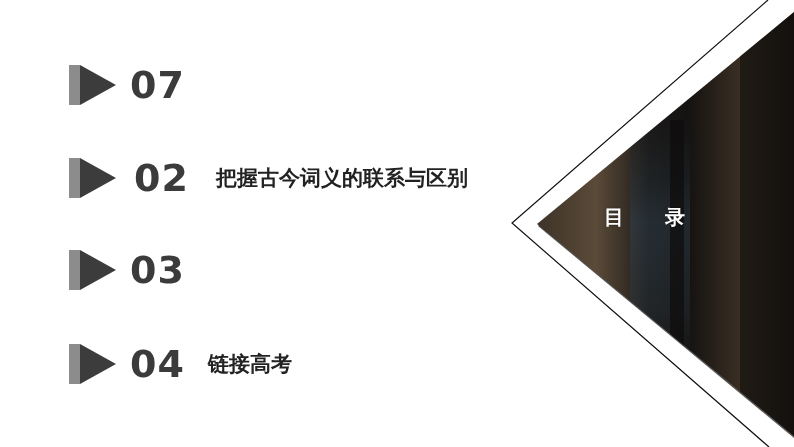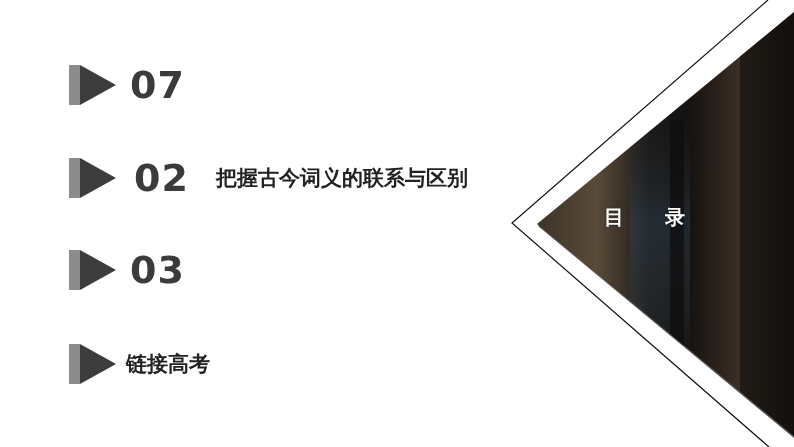--- a/index.html
+++ b/index.html
@@ -84,14 +84,15 @@
   <span class="num">03</span>
 </div>
 
 <div class="item" style="top:342px;">
   <div class="icon">
     <svg width="50" height="42" viewBox="0 0 50 42">
       <polygon points="1,1 12,1 12,41 1,41" fill="#8c8c8c"></polygon>
       <polygon points="12,1 48,21 12,41" fill="#3c3c3c"></polygon>
     </svg>
   </div>
+  <span class="num">04</span>
   <span class="label">链接高考</span>
 </div>
 
 </body></html>

